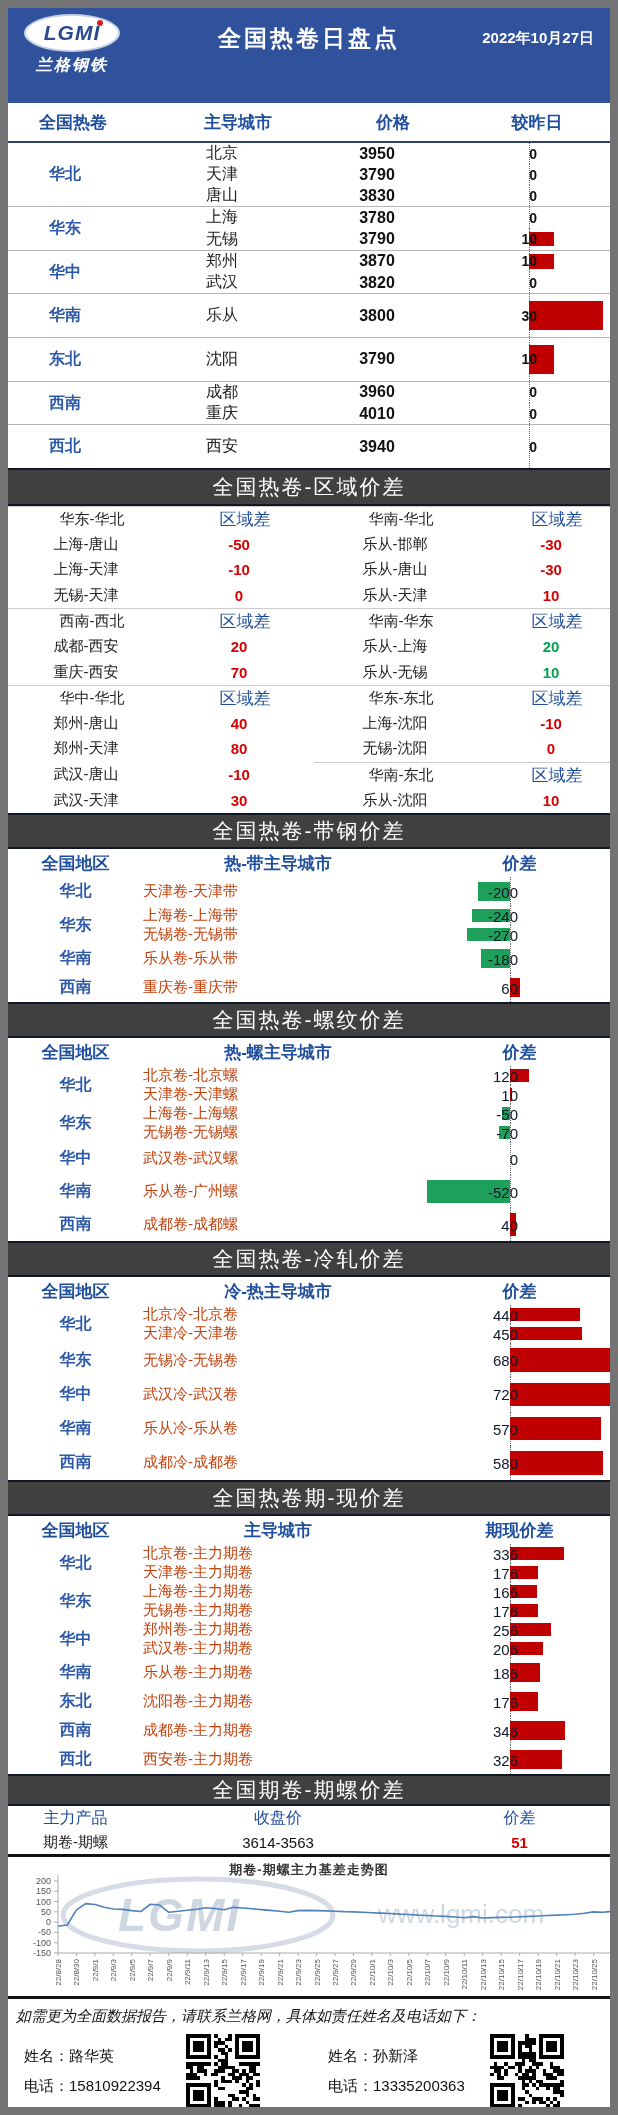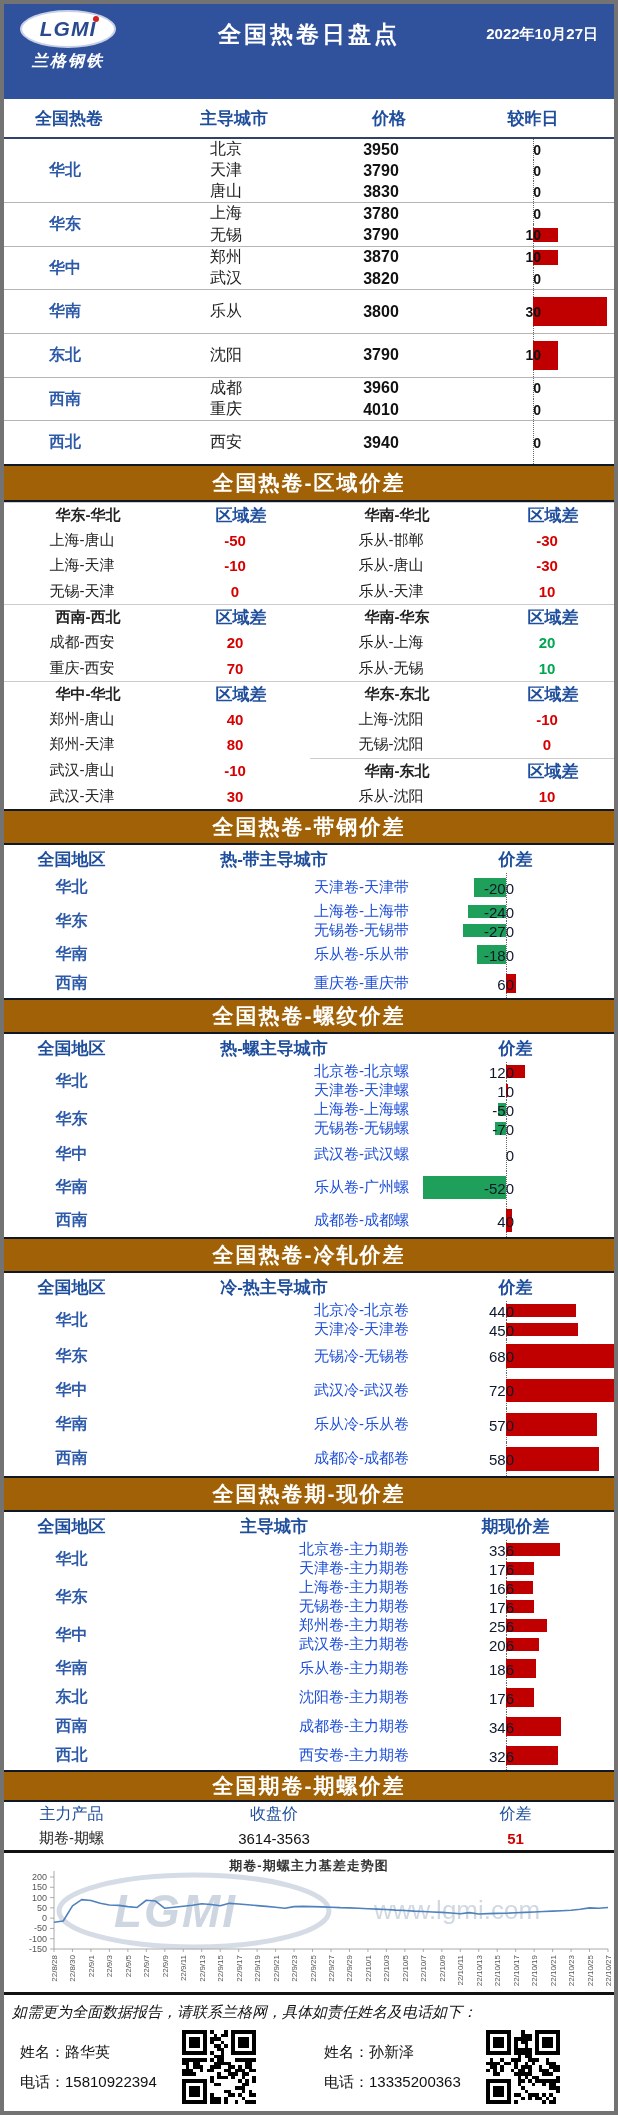--- a/index.html
+++ b/index.html
@@ -1,17 +1,17 @@
 <!DOCTYPE html>
 <html><head>
 <meta charset="utf-8">
 <style>
   *{box-sizing:border-box;margin:0;padding:0}
   html,body{background:#fff}
-  .page{width:618px;height:2115px;border:4px solid #737373;background:#fff;overflow:hidden;position:relative;
+  .page{width:618px;height:2115px;border:8px solid #737373;background:#fff;overflow:hidden;position:relative;
         font-family:"Liberation Sans","DejaVu Sans",sans-serif;}
   
   .header{height:95px;background:#30519b;position:relative;color:#fff;}
   .logo{position:absolute;left:8px;top:6px;width:112px;text-align:center;}
   .logo-oval{width:96px;height:38px;background:#fff;border-radius:50%;border:2px solid #c7d0e6;
              display:flex;align-items:center;justify-content:center;position:relative;margin:0 auto;}
   .logo-main{font-weight:bold;font-style:italic;font-size:21px;color:#2a4a8e;letter-spacing:1px;}
   .logo-dot{position:absolute;right:15px;top:4px;width:6px;height:6px;border-radius:50%;background:#d22020;}
   .logo-sub{margin-top:3px;font-style:italic;font-weight:bold;font-size:16px;letter-spacing:2px;
             font-family:"Liberation Serif","DejaVu Serif",serif;}
@@ -28,41 +28,41 @@
   .t1-rows{flex:1;display:flex;flex-direction:column;}
   .t1-row{flex:1;display:grid;grid-template-columns:200px 110px 178px;align-items:center;}
   .t1-city{text-align:center;font-size:16px;color:#222;}
   .t1-price{text-align:center;font-size:16px;font-weight:bold;color:#111;}
   .t1-chg{position:relative;height:100%;}
   .zline{position:absolute;left:97px;top:0;bottom:0;border-left:1px dotted #666;}
   .bar{position:absolute;top:16%;height:68%;}
   .chg-val{position:absolute;left:45px;width:60px;top:50%;transform:translateY(-50%);
            text-align:right;font-weight:bold;font-size:14px;color:#111;}
   
-  .banner{background:#a16207;color:#fff;font-weight:bold;font-size:21px;display:flex;align-items:center;
+  .banner{background:#404040;color:#fff;font-weight:normal;font-size:21px;display:flex;align-items:center;
           justify-content:center;letter-spacing:2px;border-top:2px solid #101826;border-bottom:2px solid #101826;}
   .b38{height:38px}.b36{height:36px}.b32{height:32px}
   
   .rd{height:307px;display:flex;flex-direction:column;}
   .rd-row{flex:1;display:grid;grid-template-columns:156px 150px 162px 150px;align-items:center;text-align:center;}
-  .rd-h{font-weight:bold;font-size:17px;color:#1f4e9c;padding-left:12px;}
+  .rd-h{font-weight:normal;font-size:17px;color:#1f4e9c;padding-left:12px;}
   .rd-bt{border-top:1px solid #cccccc;height:100%;display:flex;align-items:center;justify-content:center;}
   .rd-a{font-size:15px;color:#222;}
   .rd-v{font-weight:bold;font-size:15px;}
   
   .dtable{display:flex;flex-direction:column;}
   #strip-table{height:153px}#rebar-table{height:203px}#cold-table{height:203px}#futures-table{height:258px}
   .d-head{height:28px;display:grid;grid-template-columns:135px 270px 213px;align-items:center;
           text-align:center;font-weight:bold;font-size:17px;color:#1f4e9c;}
   .d-body{flex:1;display:flex;flex-direction:column;}
   .d-group{flex:1;display:flex;}
   .d-region{width:135px;display:flex;align-items:center;justify-content:center;font-weight:bold;font-size:16px;color:#2d5aa8;}
   .d-rows{flex:1;display:flex;flex-direction:column;}
   .d-row{flex:1;display:flex;align-items:center;}
-  .d-pair{width:270px;text-align:right;font-size:15px;color:#1d4ed8;}
+  .d-pair{width:270px;text-align:left;font-size:15px;color:#c2410c;}
   .d-diff{position:relative;flex:1;height:100%;}
   .d-val{position:absolute;left:35px;width:70px;top:50%;transform:translateY(-50%);
          text-align:right;font-weight:normal;font-size:15px;color:#0f172a;}
   
   .spread{height:48px;}
   .sp-row{height:24px;display:grid;grid-template-columns:135px 270px 213px;align-items:center;text-align:center;}
   .sp-h{font-weight:normal;font-size:16px;color:#1f4e9c;}
   .sp-a{font-size:15px;color:#222;}
   .sp-b{font-size:15px;color:#111;}
   .sp-v{font-weight:bold;font-size:15px;color:#d60000;}

